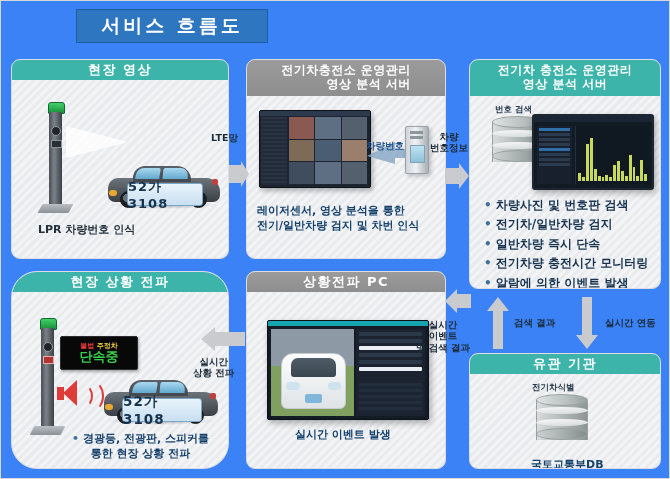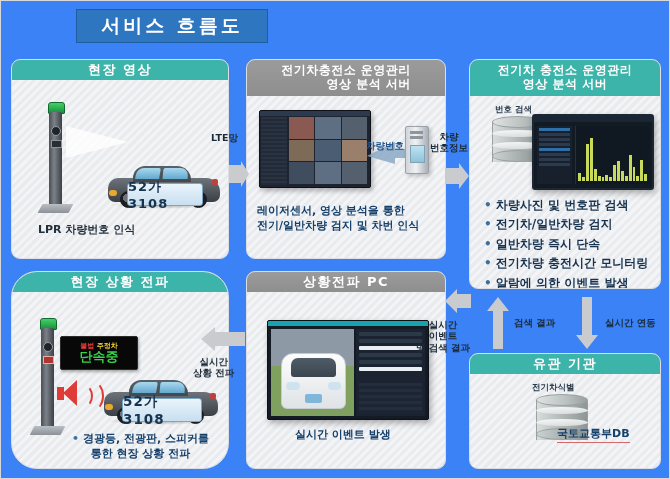--- a/index.html
+++ b/index.html
@@ -510,21 +510,21 @@
       <div class="arr-label" style="left:62px;top:8px;font-size:8.5px;color:#2a3b4c;">
         <span>전기차식별</span>
       </div>
       <div class="db" style="left:66px;top:20px;width:52px;height:48px;">
         <div class="mid"></div>
         <div class="ring" style="top:13px;"></div>
         <div class="ring" style="top:25px;"></div>
         <div class="bot"></div>
         <div class="top"></div>
       </div>
-      <div class="cap cap-blue underline-red" style="left:61px;top:53px;margin-left:26px;">
+      <div class="cap cap-blue underline-red" style="left:61px;top:84px;">
         <span>국토교통부DB</span>
       </div>
     </div>
   </div>
 
   <svg class="arrow" style="left:228px;top:160px;" width="20" height="26">
     <path d="M0 4 L12 4 L12 0 L20 13 L12 26 L12 22 L0 22 Z" fill="#c9cbce"></path>
   </svg>
   <div class="arr-label" style="left:210px;top:131px;">
     <span>LTE망</span>

